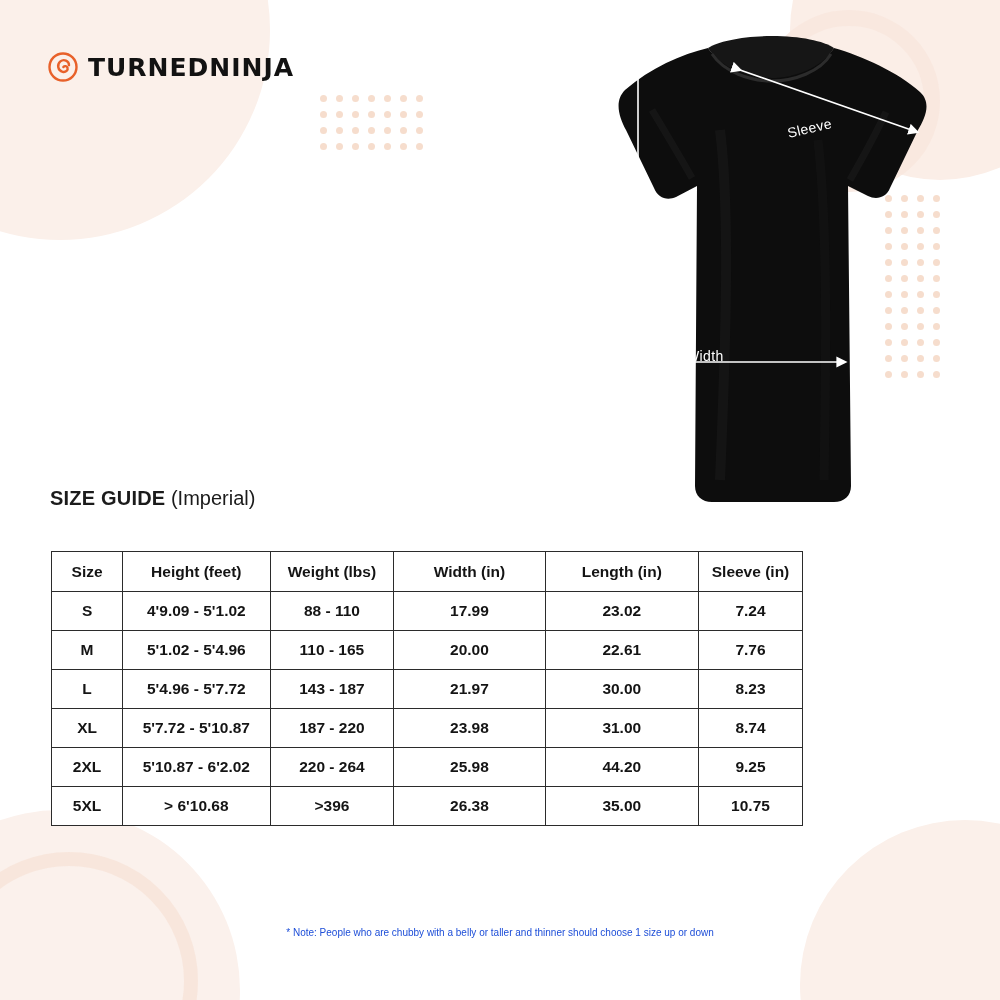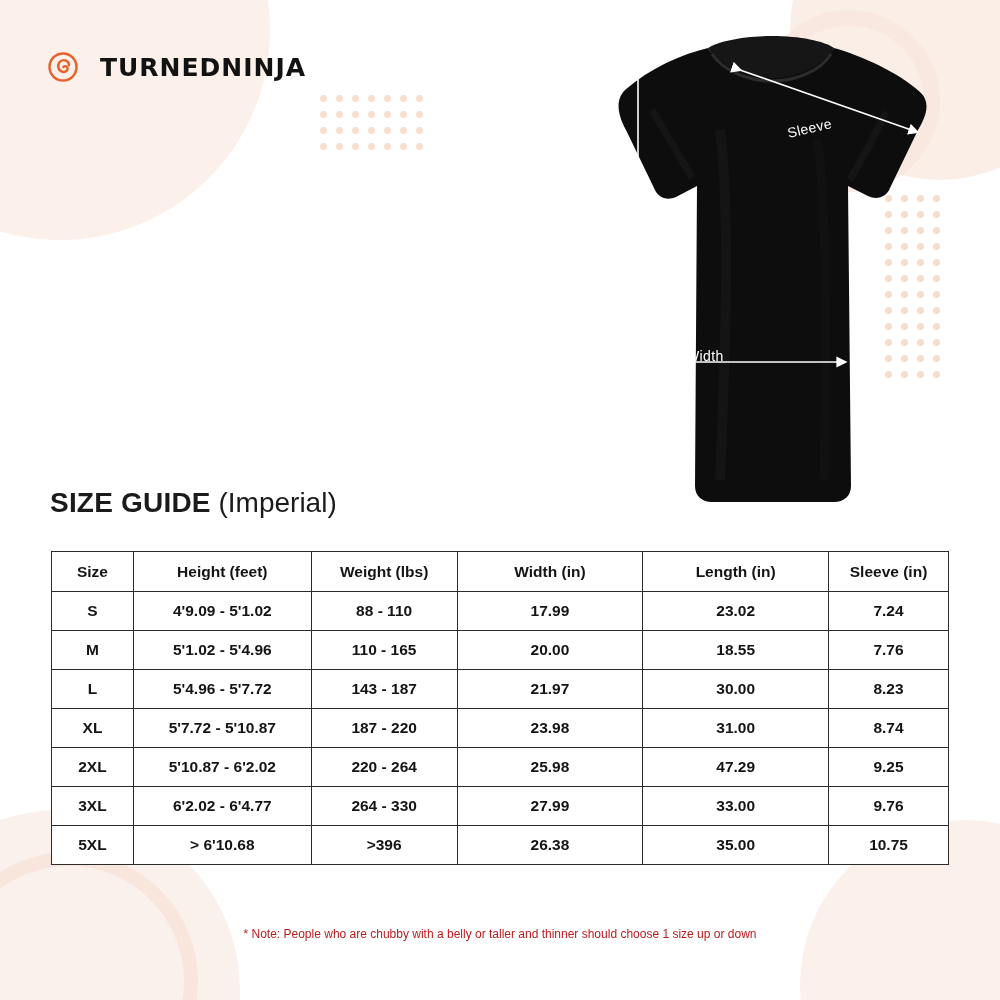--- a/index.html
+++ b/index.html
@@ -83,21 +83,21 @@
     grid-template-columns: repeat(4, 7px);
     grid-template-rows: repeat(12, 7px);
   }
 
   
   .logo {
     position: absolute;
     left: 48px; top: 52px;
     display: flex;
     align-items: center;
-    gap: 22px;
+    gap: 10px;
     z-index: 5;
   }
   .logo-mark { width: 30px; height: 30px; display: block; }
   .logo-text {
     font-family: "DejaVu Sans", sans-serif;
     font-weight: bold;
     font-size: 25px;
     letter-spacing: 1px;
     color: #121212;
   }
@@ -123,35 +123,35 @@
     writing-mode: vertical-rl;
     transform: rotate(180deg);
   }
   .lbl-width { left: 266px; top: 338px; }
 
   
   .guide-head {
     position: absolute;
     left: 50px; top: 487px;
     z-index: 5;
-    font-size: 28px;
+    font-size: 20px;
   }
   .guide-head .strong {
     font-weight: bold;
     letter-spacing: .2px;
   }
   .guide-head .light {
     font-weight: normal;
   }
 
   
   .table-wrap {
     position: absolute;
     left: 51px; top: 551px;
-    width: 898px;
+    width: 752px;
     z-index: 5;
   }
   table {
     border-collapse: collapse;
     width: 100%;
     background: #fff;
   }
   th, td {
     border: 1px solid #2b2b2b;
     text-align: center;
@@ -178,22 +178,22 @@
 
   
   .notes {
     position: absolute;
     left: 0; right: 0;
     top: 925px;
     text-align: center;
     z-index: 5;
   }
   .notes div {
-    font-size: 12px;
-    color: #b91c1c;
+    font-size: 10px;
+    color: #1d4ed8;
     line-height: 1.62;
   }
 </style>
 </head>
 <body>
 
 <div class="bg-layer">
   <div class="blob-tl"></div>
   <div class="blob-tr"></div>
   <div class="ring-tr"></div>
@@ -383,21 +383,21 @@
         <td>88 - 110</td>
         <td>17.99</td>
         <td>23.02</td>
         <td>7.24</td>
       </tr>
       <tr>
         <td class="size-cell">M</td>
         <td>5'1.02 - 5'4.96</td>
         <td>110 - 165</td>
         <td>20.00</td>
-        <td>18.55</td>
+        <td>22.61</td>
         <td>7.76</td>
       </tr>
       <tr>
         <td class="size-cell">L</td>
         <td>5'4.96 - 5'7.72</td>
         <td>143 - 187</td>
         <td>21.97</td>
         <td>30.00</td>
         <td>8.23</td>
       </tr>
@@ -407,30 +407,22 @@
         <td>187 - 220</td>
         <td>23.98</td>
         <td>31.00</td>
         <td>8.74</td>
       </tr>
       <tr>
         <td class="size-cell">2XL</td>
         <td>5'10.87 - 6'2.02</td>
         <td>220 - 264</td>
         <td>25.98</td>
-        <td>47.29</td>
+        <td>44.20</td>
         <td>9.25</td>
-      </tr>
-      <tr>
-        <td class="size-cell">3XL</td>
-        <td>6'2.02 - 6'4.77</td>
-        <td>264 - 330</td>
-        <td>27.99</td>
-        <td>33.00</td>
-        <td>9.76</td>
       </tr>
       <tr>
         <td class="size-cell">5XL</td>
         <td>&gt; 6'10.68</td>
         <td>&gt;396</td>
         <td>26.38</td>
         <td>35.00</td>
         <td>10.75</td>
       </tr>
     </tbody>

